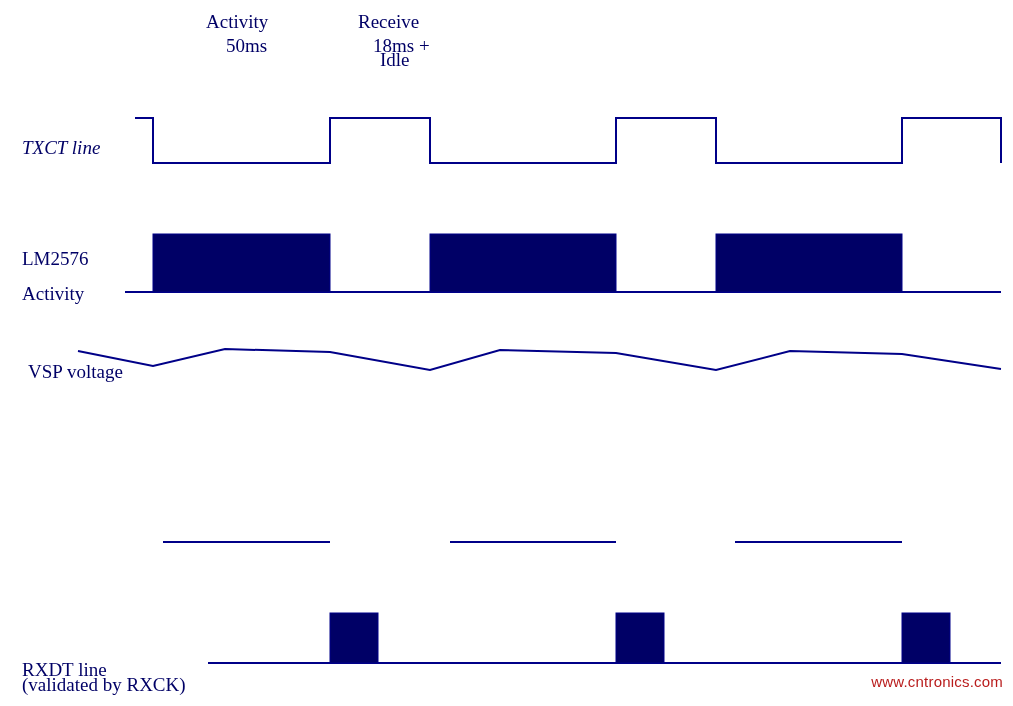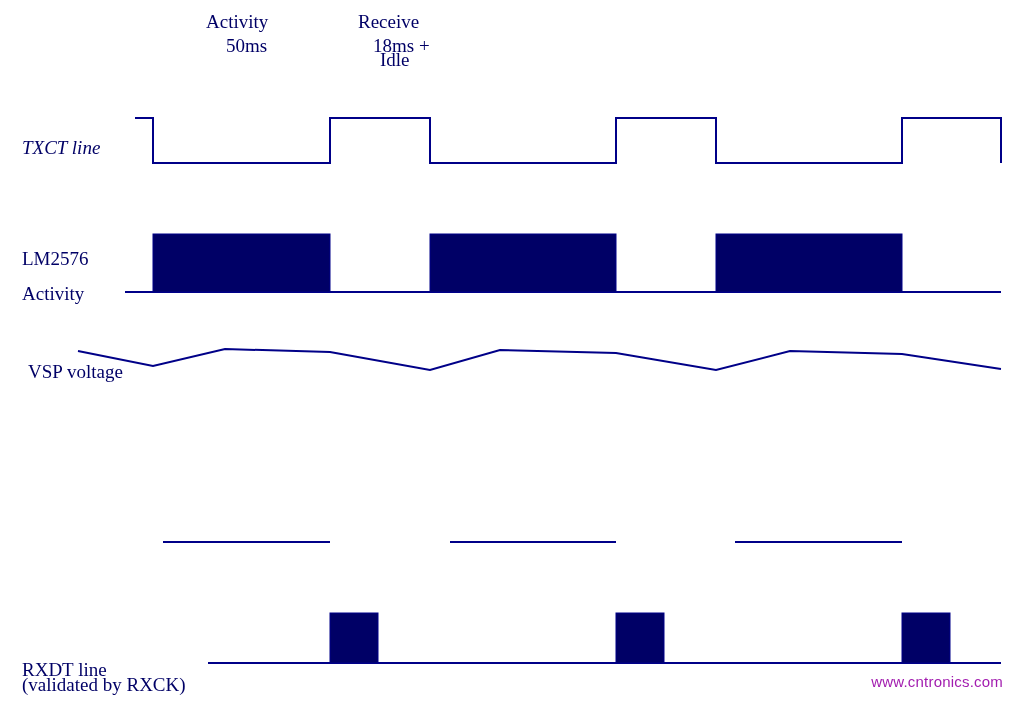--- a/index.html
+++ b/index.html
@@ -15,21 +15,21 @@
     .label {
       position: absolute;
       line-height: 1.25;
     }
     .watermark {
       position: absolute;
       right: 10px;
       bottom: 16px;
       font-family: Arial, sans-serif;
       font-size: 15px;
-      color: #a21caf;
+      color: #b91c1c;
       letter-spacing: 0.2px;
     }
     svg { position: absolute; top: 0; left: 0; }
   </style>
 </head>
 <body>
 
 <div class="label" style="left:206px; top:10px;">
   <span>Activity</span>
 </div>

